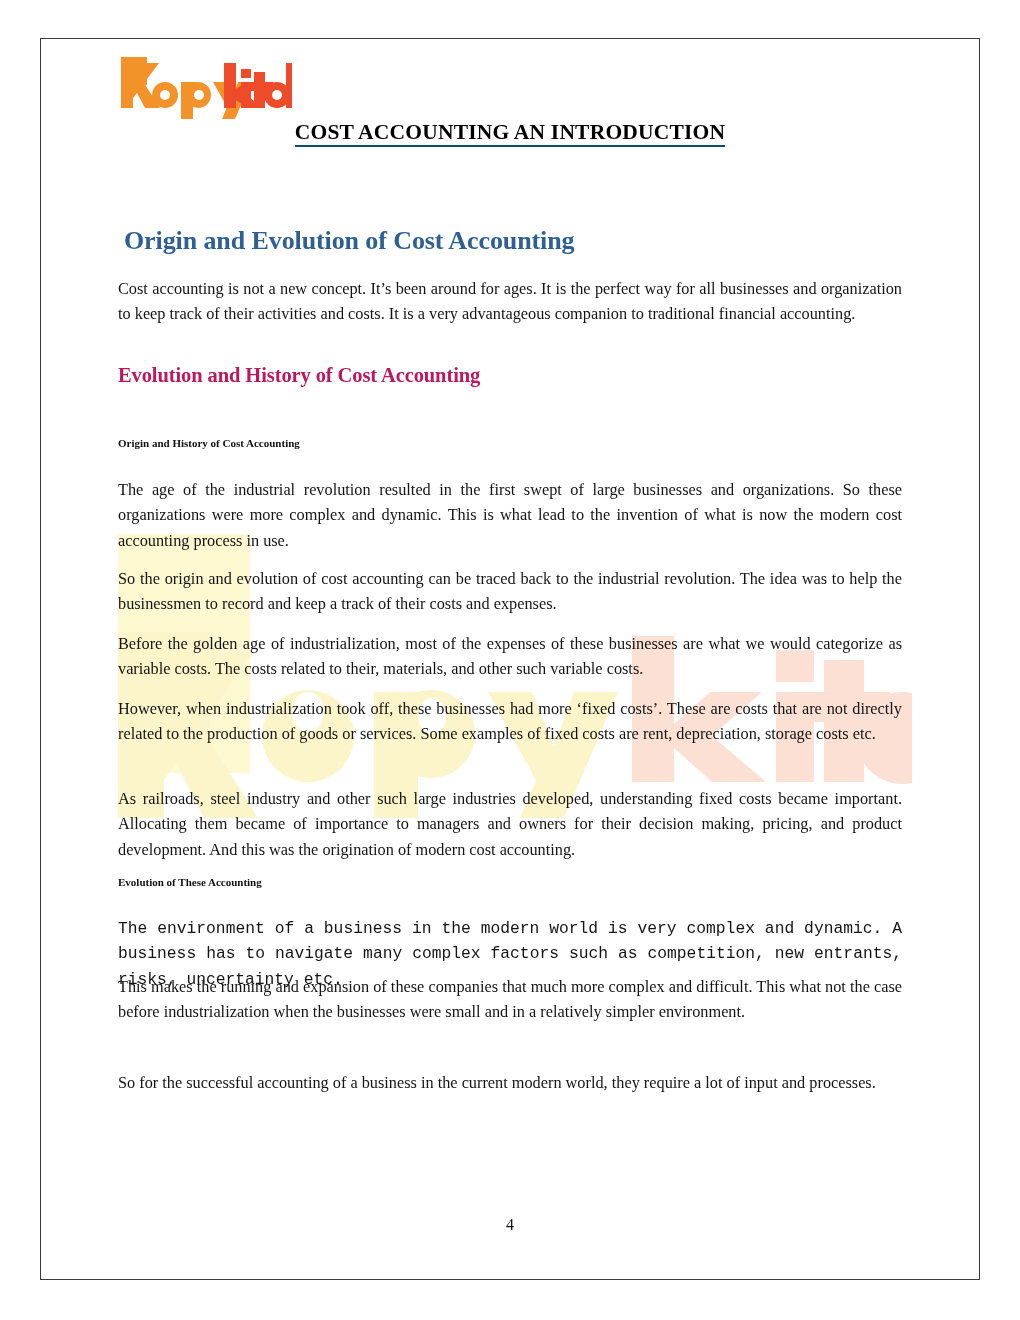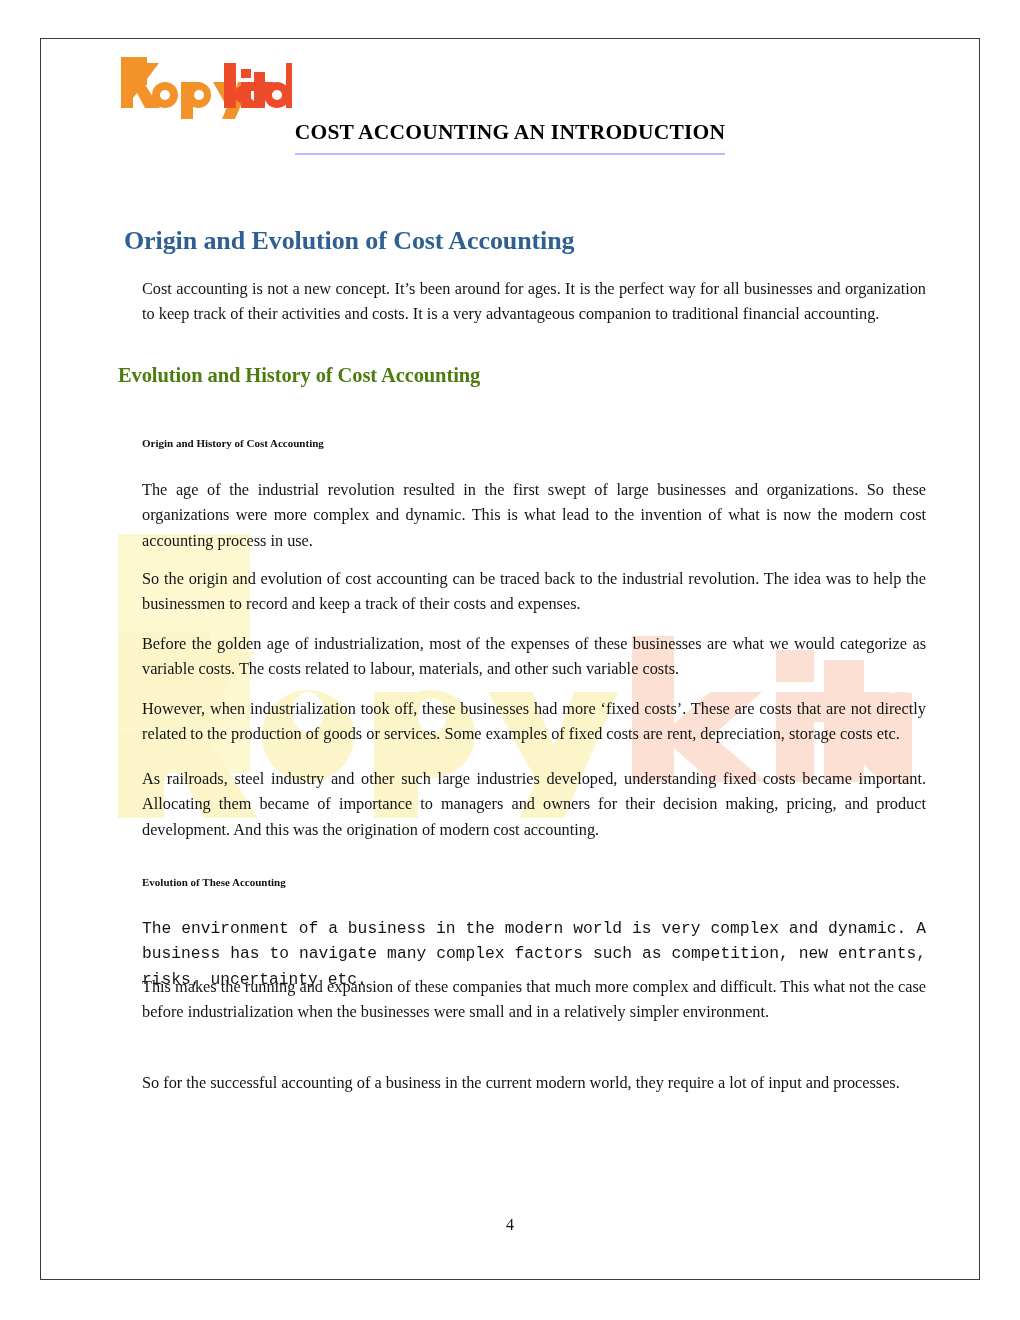--- a/index.html
+++ b/index.html
@@ -60,57 +60,57 @@
   
   #brand-logo {
     position: absolute;
     left: 120px; top: 57px;
     width: 172px; height: 62px;
     z-index: 6;
   }
   #brand-logo svg { display:block; width:100%; height:100%; }
 
   
-  .text-layer { position: relative; z-index: 4; margin-left: 24px; }
+  .text-layer { position: relative; z-index: 4; }
 
   
   #doc-title {
     position: absolute;
     left: 118px; top: 120px;
     width: 784px;
     text-align: center;
     font-size: 21.5px;
     font-weight: bold;
     letter-spacing: 0.2px;
     color: #000;
     z-index: 5;
   }
   #doc-title .ul {
-    border-bottom: 2px solid #c4b5fd;
-    padding-bottom: 9px;
+    border-bottom: 2px solid #0c4a6e;
+    padding-bottom: 1px;
   }
 
   h1.section-h1 {
     position: absolute;
     left: 118px; top: 220px;
     margin: 6px;
     font-size: 26px;
     font-weight: bold;
     color: #2e6094;
     letter-spacing: -0.1px;
     z-index: 5;
   }
 
   h2.section-h2 {
     position: absolute;
     left: 118px; top: 364px;
     margin: 0;
     font-size: 20.5px;
     font-weight: bold;
-    color: #4d7c0f;
+    color: #be185d;
     letter-spacing: -0.1px;
     z-index: 5;
   }
 
   h3.section-h3 {
     margin: 0 0 0 0;
     font-size: 11px;
     font-weight: bold;
     color: #111;
   }
@@ -126,21 +126,21 @@
 
   
   .blk { position: absolute; left: 118px; width: 784px; z-index: 4; }
 
   #par-intro      { top: 276px; }
   #head-origin    { top: 437px; }
   #par-p1         { top: 477px; }
   #par-p2         { top: 566px; }
   #par-p3         { top: 631px; }
   #par-p4         { top: 696px; }
-  #par-p5         { top: 766px; }
+  #par-p5         { top: 786px; }
   #head-evolution { top: 876px; }
   #par-p6         { top: 916px; font-family: Liberation Mono, monospace; }
   #par-p7         { top: 974px; }
   #par-p8         { top: 1070px; }
 
   #page-number {
     position: absolute;
     left: 118px; top: 1216px;
     width: 784px;
     text-align: center;
@@ -227,21 +227,21 @@
 
 <div class="blk text-layer" id="par-p1">
   <p class="body-par">The age of the industrial revolution resulted in the first swept of large businesses and organizations. So these organizations were more complex and dynamic. This is what lead to the invention of what is now the modern cost accounting process in use.</p>
 </div>
 
 <div class="blk text-layer" id="par-p2">
   <p class="body-par">So the origin and evolution of cost accounting can be traced back to the industrial revolution. The idea was to help the businessmen to record and keep a track of their costs and expenses.</p>
 </div>
 
 <div class="blk text-layer" id="par-p3">
-  <p class="body-par">Before the golden age of industrialization,  most of the expenses of these businesses are what we would categorize as variable costs. The costs related to labour, materials, and other such variable costs.</p>
+  <p class="body-par">Before the golden age of industrialization,  most of the expenses of these businesses are what we would categorize as variable costs. The costs related to their, materials, and other such variable costs.</p>
 </div>
 
 <div class="blk text-layer" id="par-p4">
   <p class="body-par">However, when industrialization took off, these businesses had more ‘fixed costs’. These are costs that are not directly related to the production of goods or services. Some examples of fixed costs are rent, depreciation, storage costs etc.</p>
 </div>
 
 <div class="blk text-layer" id="par-p5">
   <p class="body-par">As railroads, steel industry and other such large industries developed, understanding fixed costs became important. Allocating them became of importance to managers and owners for their decision making, pricing, and product development. And this was the origination of modern cost accounting.</p>
 </div>
 

